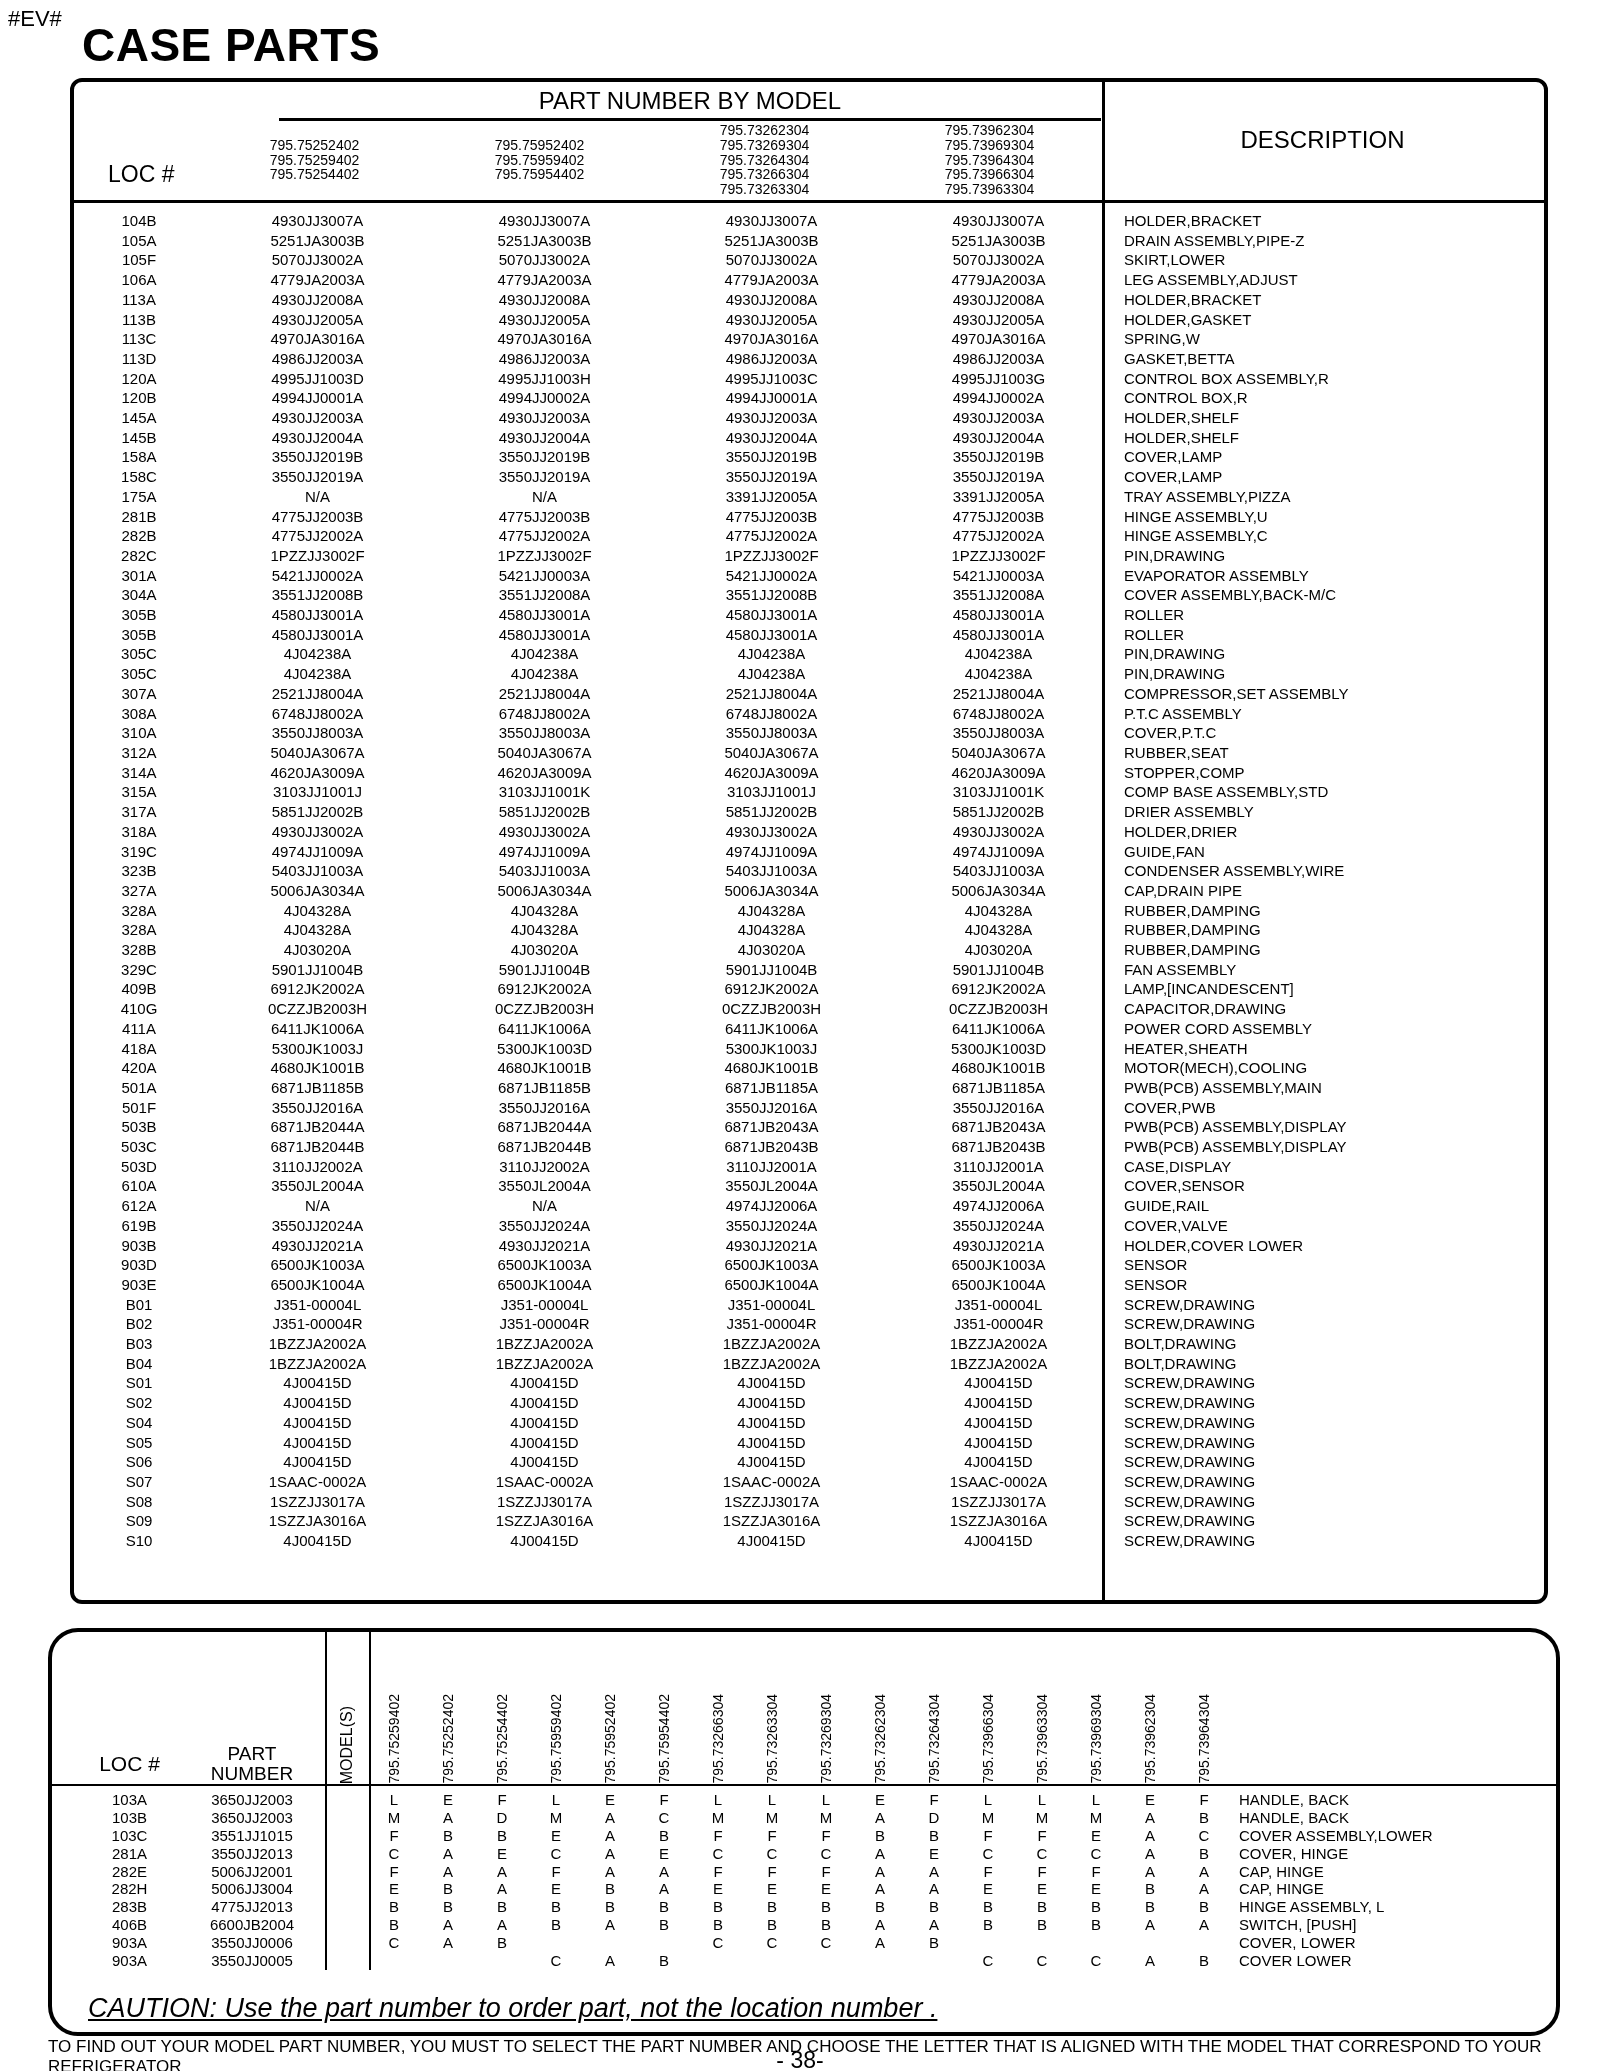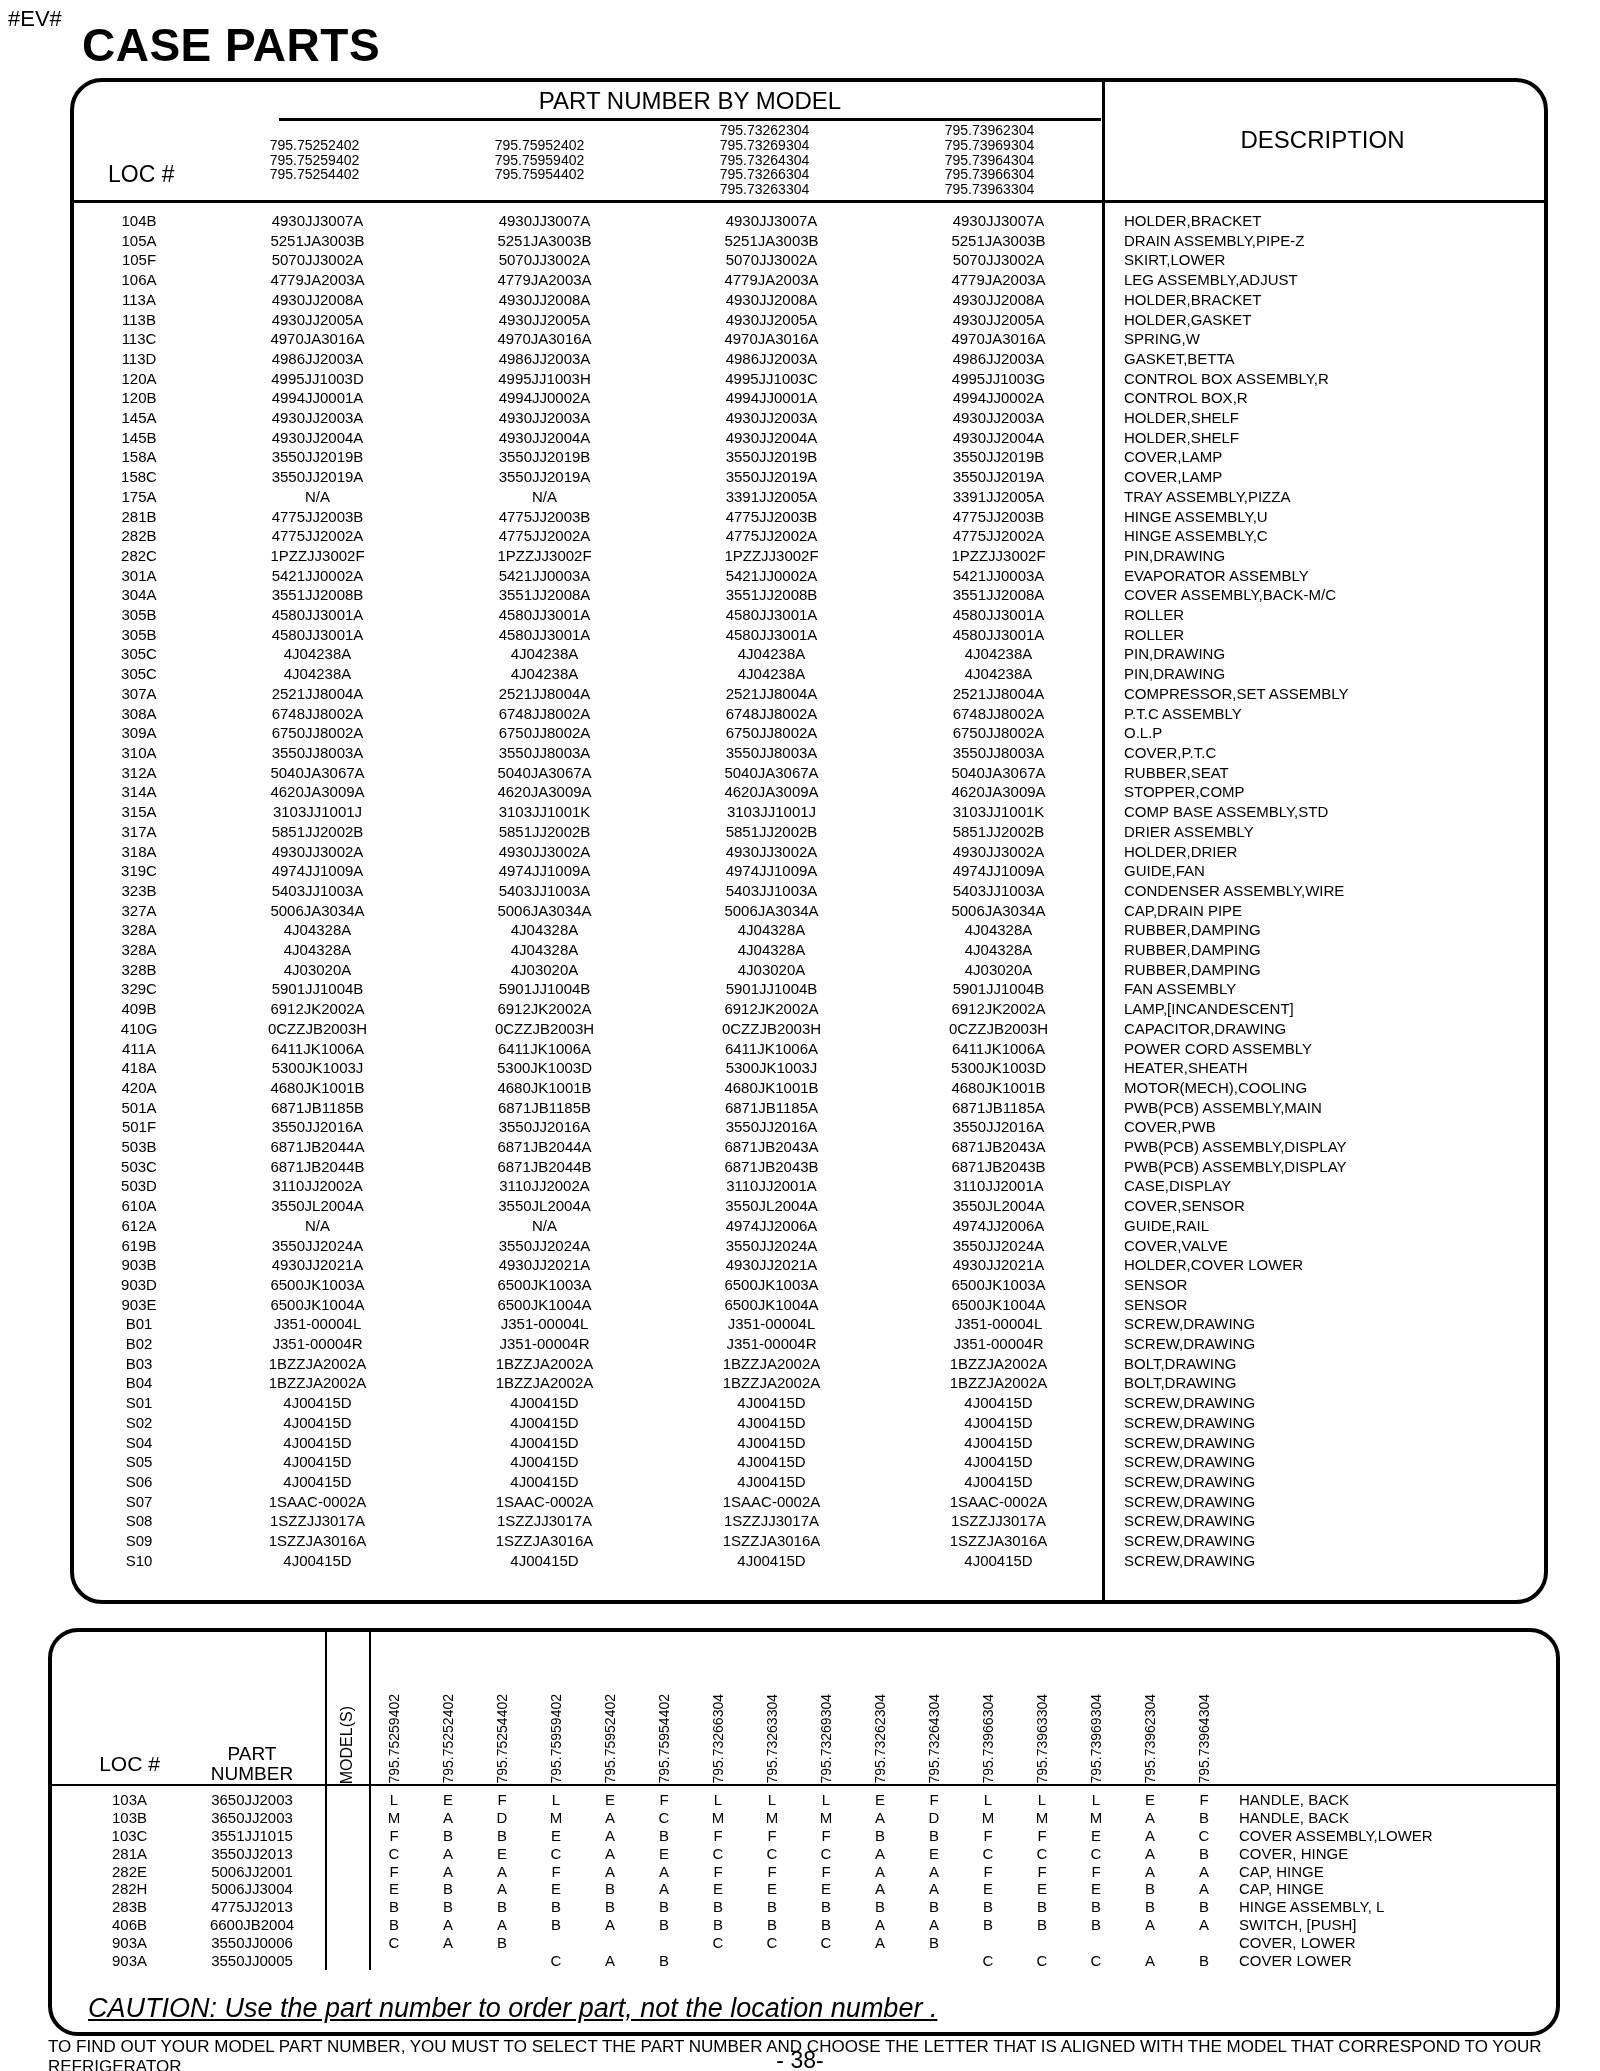--- a/index.html
+++ b/index.html
@@ -3,21 +3,21 @@
 <meta charset="utf-8">
 <style>
   html,body{margin:0;padding:0}
   body{width:1600px;height:2071px;position:relative;background:#fff;color:#000;
        font-family:"Liberation Sans",sans-serif;}
   .ev-tag{position:absolute;top:6px;left:8px;font-size:22px;}
   .page-title{position:absolute;top:18px;left:82px;font-size:46px;font-weight:700;letter-spacing:.5px;}
 
   
   .main-box{position:absolute;left:70px;top:78px;width:1470px;height:1518px;
-            border:4px solid #000;border-radius:32px;overflow:hidden;}
+            border:4px solid #000;border-radius:12px;overflow:hidden;}
   .desc-sep{position:absolute;left:1028px;top:0;bottom:0;width:3px;background:#000;}
   .main-header{position:relative;height:118px;border-bottom:3px solid #000;}
   .pnbm-title{position:absolute;left:205px;width:822px;top:5px;text-align:center;font-size:24px;}
   .pnbm-underline{position:absolute;left:205px;top:36px;width:822px;height:3px;background:#000;}
   .model-groups{position:absolute;left:128px;top:40px;width:900px;height:76px;display:flex;align-items:center;}
   .model-group{flex:1;text-align:center;font-size:14px;line-height:14.8px;}
   .loc-header{position:absolute;left:34px;bottom:12px;font-size:23px;}
   .desc-header{position:absolute;left:1031px;width:435px;top:44px;text-align:center;font-size:24px;}
   .main-table{width:100%;border-collapse:collapse;margin-top:8px;}
   .main-table td{font-size:15px;line-height:17.7px;white-space:nowrap;}
@@ -304,28 +304,20 @@
         </tr>
         <tr>
           <td class="c-loc">308A</td>
           <td class="c-part">6748JJ8002A</td>
           <td class="c-part">6748JJ8002A</td>
           <td class="c-part">6748JJ8002A</td>
           <td class="c-part">6748JJ8002A</td>
           <td class="c-desc">P.T.C ASSEMBLY</td>
         </tr>
         <tr>
-          <td class="c-loc">309A</td>
-          <td class="c-part">6750JJ8002A</td>
-          <td class="c-part">6750JJ8002A</td>
-          <td class="c-part">6750JJ8002A</td>
-          <td class="c-part">6750JJ8002A</td>
-          <td class="c-desc">O.L.P</td>
-        </tr>
-        <tr>
           <td class="c-loc">310A</td>
           <td class="c-part">3550JJ8003A</td>
           <td class="c-part">3550JJ8003A</td>
           <td class="c-part">3550JJ8003A</td>
           <td class="c-part">3550JJ8003A</td>
           <td class="c-desc">COVER,P.T.C</td>
         </tr>
         <tr>
           <td class="c-loc">312A</td>
           <td class="c-part">5040JA3067A</td>

